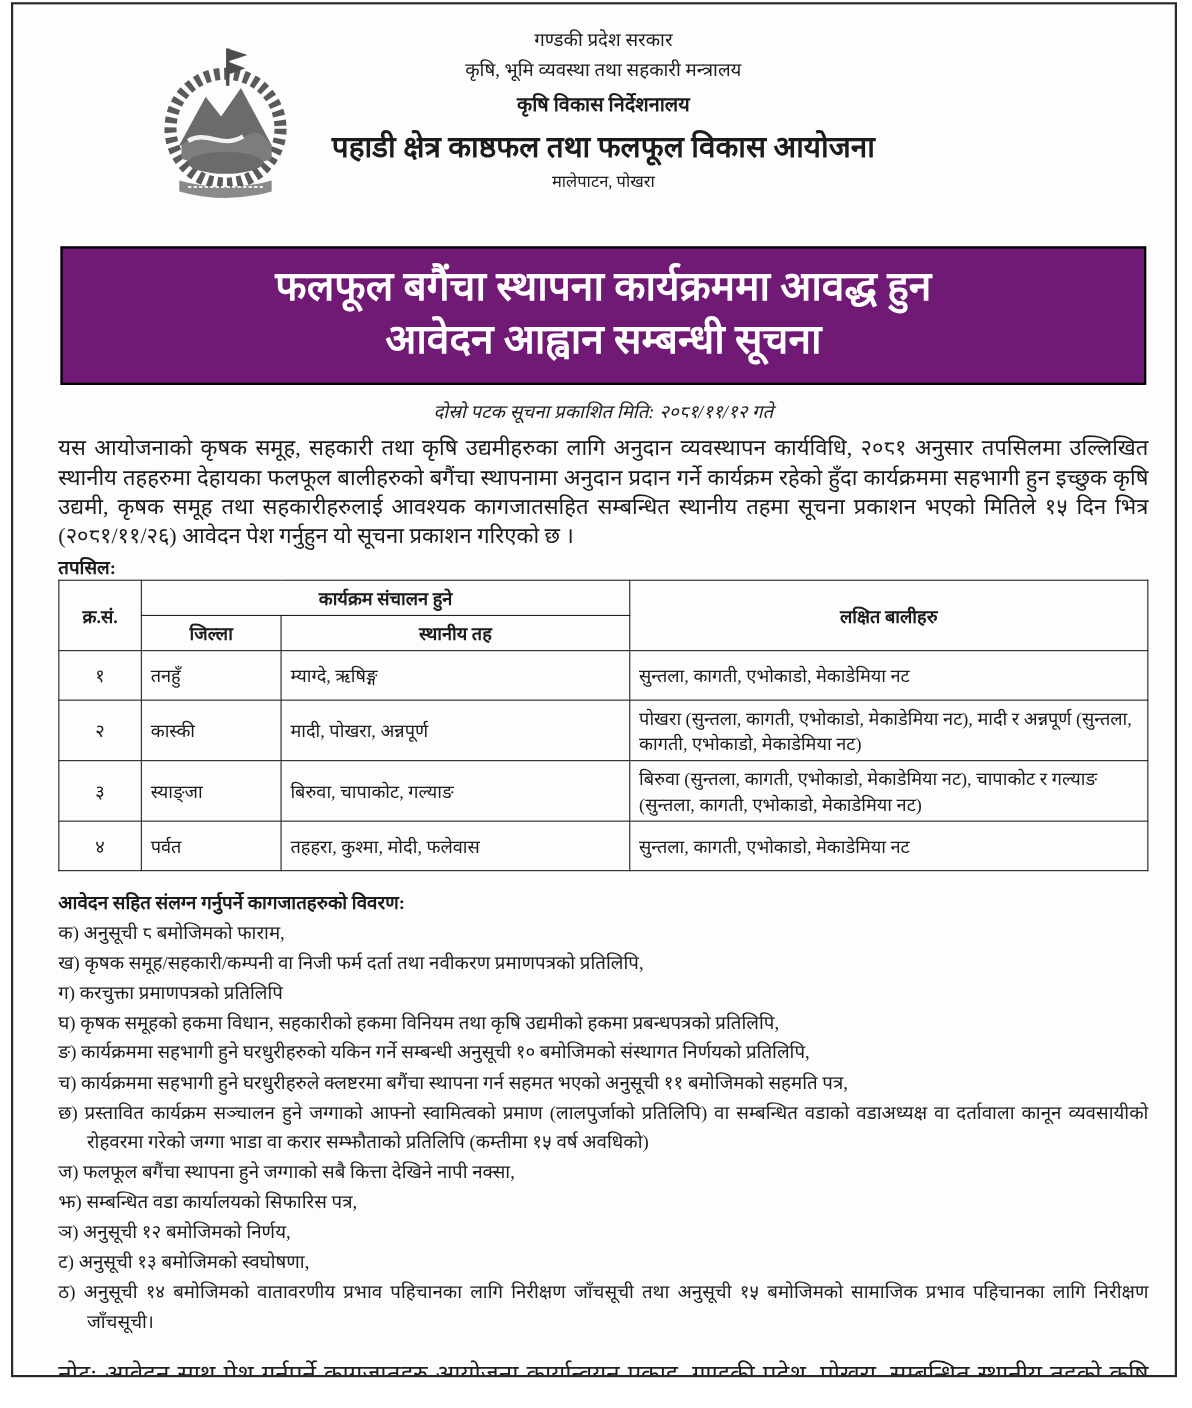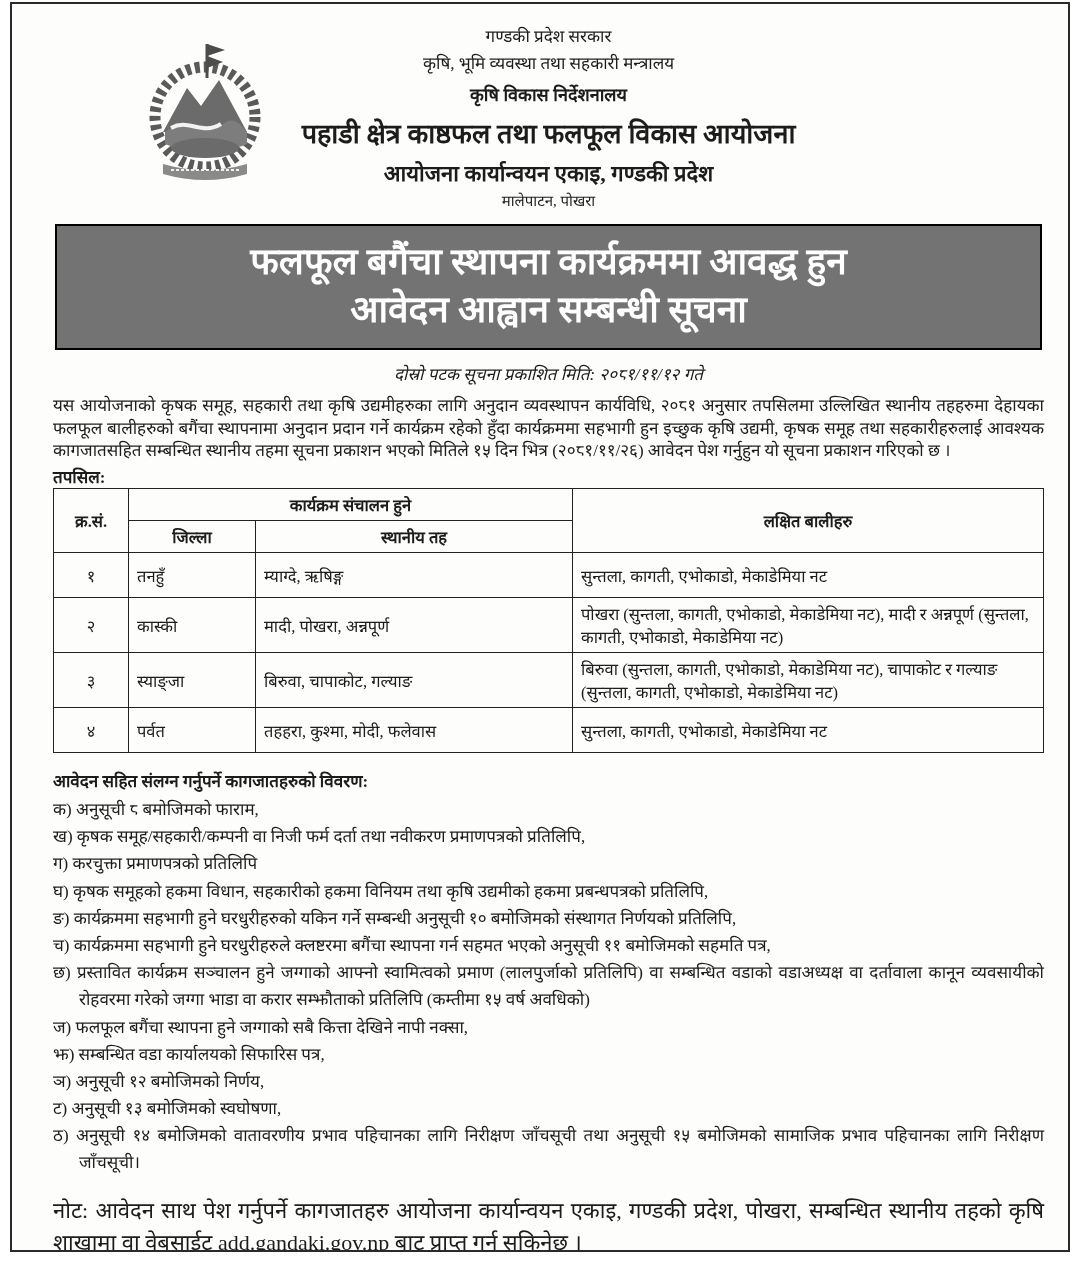--- a/index.html
+++ b/index.html
@@ -27,35 +27,35 @@
   }
   .h-line1{font-size:17px;margin-top:2px;}
   .h-line2{font-size:17px;margin-top:4px;}
   .h-line3{font-size:18px;font-weight:bold;margin-top:8px;}
   .h-line4{font-size:27px;font-weight:bold;margin-top:8px;}
   .h-line5{font-size:22px;font-weight:bold;margin-top:6px;}
   .h-line6{font-size:15px;margin-top:3px;}
   
   .banner{
     margin:10px 2px 0 2px;
-    background:#737373;
+    background:#701a75;
     color:#ffffff;
     text-align:center;
     padding:12px 0 14px 0;
     border:2px solid #000;
   }
   .banner .b1{font-size:37px;font-weight:bold;line-height:1.3;}
   .banner .b2{font-size:37px;font-weight:bold;line-height:1.3;}
   
   .date-line{
     text-align:center;font-size:17px;font-weight:normal;font-style:italic;
     margin-top:12px;
   }
   .intro{
-    margin-top:10px;font-size:17px;line-height:1.33;text-align:justify;
+    margin-top:10px;font-size:20px;line-height:1.33;text-align:justify;
   }
   .tapasil{font-size:17px;font-weight:bold;margin-top:2px;}
   
   table.program{
     width:100%;border-collapse:collapse;margin-top:0;
     font-size:16.5px;
   }
   table.program th, table.program td{
     border:1.6px solid #222;
     padding:4px 8px;
@@ -102,21 +102,20 @@
 
       <ellipse cx="60" cy="116" rx="34" ry="10" fill="#6b6b6b"></ellipse>
 
       <path d="M18,132 Q60,144 102,132 L102,142 Q60,154 18,142 Z" fill="#8a8a8a"></path>
       <line x1="26" y1="138" x2="94" y2="138" stroke="#f0f0f0" stroke-width="2" stroke-dasharray="3 2"></line>
     </svg>
     <div class="h-line1">गण्डकी प्रदेश सरकार</div>
     <div class="h-line2">कृषि, भूमि व्यवस्था तथा सहकारी मन्त्रालय</div>
     <div class="h-line3">कृषि विकास निर्देशनालय</div>
     <div class="h-line4">पहाडी क्षेत्र काष्ठफल तथा फलफूल विकास आयोजना</div>
-    <div class="h-line5">आयोजना कार्यान्वयन एकाइ, गण्डकी प्रदेश</div>
     <div class="h-line6">मालेपाटन, पोखरा</div>
   </div>
 
   <div class="banner">
     <div class="b1">फलफूल बगैंचा स्थापना कार्यक्रममा आवद्ध हुन</div>
     <div class="b2">आवेदन आह्वान सम्बन्धी सूचना</div>
   </div>
 
   <div class="date-line">दोस्रो पटक सूचना प्रकाशित मिति: २०८१/११/१२ गते</div>
   <div class="intro">यस आयोजनाको कृषक समूह, सहकारी तथा कृषि उद्यमीहरुका लागि अनुदान व्यवस्थापन कार्यविधि, २०८१ अनुसार तपसिलमा उल्लिखित स्थानीय तहहरुमा देहायका फलफूल बालीहरुको बगैंचा स्थापनामा अनुदान प्रदान गर्ने कार्यक्रम रहेको हुँदा कार्यक्रममा सहभागी हुन इच्छुक कृषि उद्यमी, कृषक समूह तथा सहकारीहरुलाई आवश्यक कागजातसहित सम्बन्धित स्थानीय तहमा सूचना प्रकाशन भएको मितिले १५ दिन भित्र (२०८१/११/२६) आवेदन पेश गर्नुहुन यो सूचना प्रकाशन गरिएको छ ।</div>

